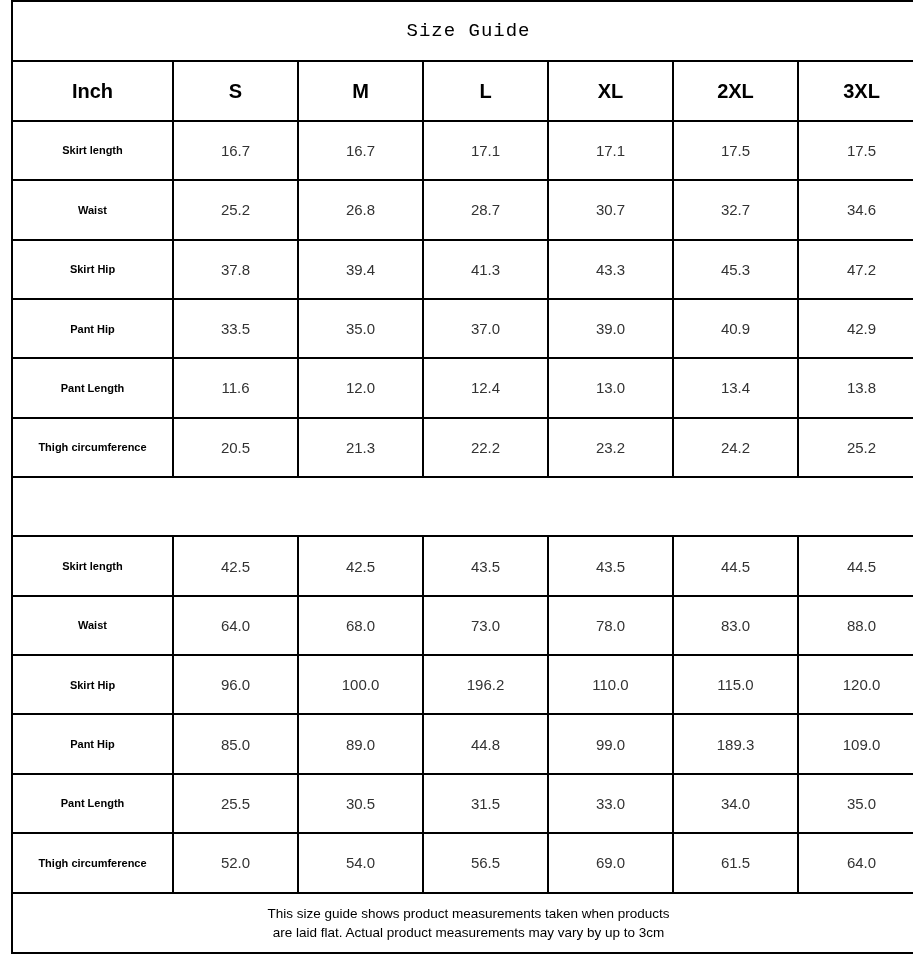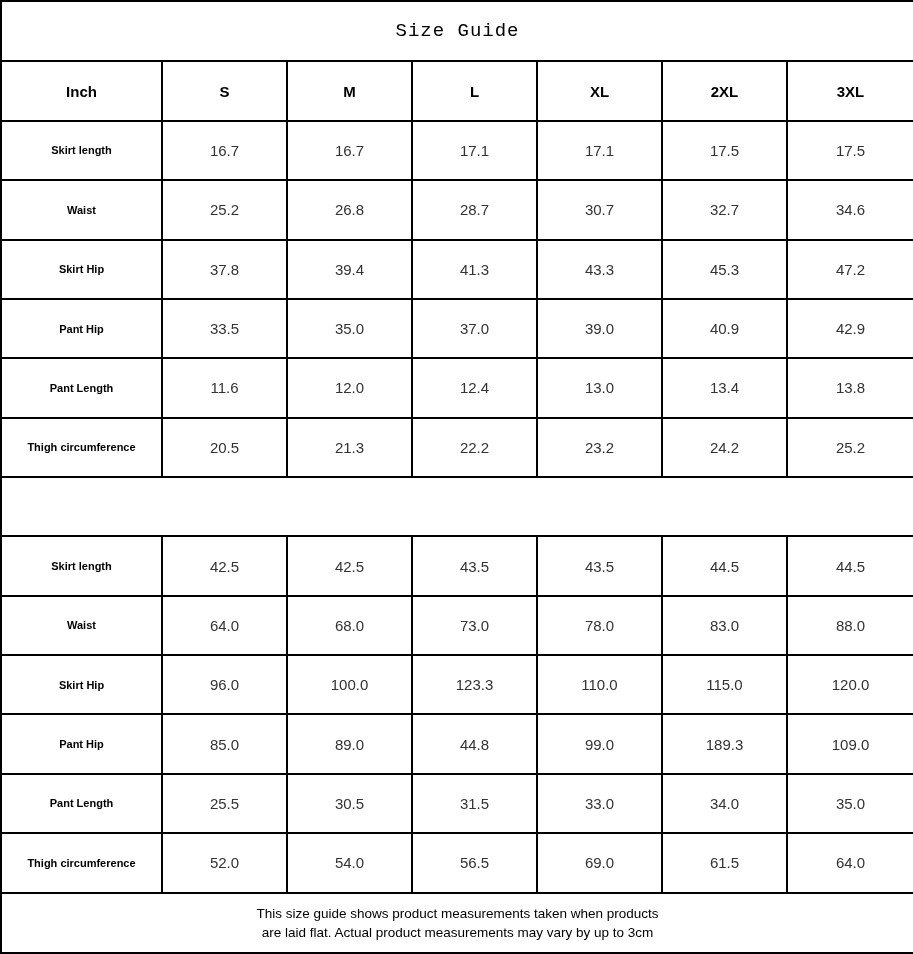--- a/index.html
+++ b/index.html
@@ -1,20 +1,21 @@
 <!DOCTYPE html>
 <html><head>
 <meta charset="utf-8">
 <style>
   * { box-sizing: border-box; }
   html, body { margin: 0; padding: 0; background: #ffffff; }
   .page {
     width: 913px;
     height: 954px;
     background: #ffffff;
+    padding-left: 11px;
   }
   table.size-guide {
     border-collapse: collapse;
     width: 913px;
     height: 954px;
     table-layout: fixed;
     background: #ffffff;
   }
   table.size-guide td {
     border: 2px solid #000000;
@@ -28,21 +29,21 @@
     font-family: "Liberation Mono", "DejaVu Sans Mono", monospace;
     font-size: 19px;
     font-weight: normal;
     color: #000000;
     letter-spacing: 1px;
   }
   .head-cell {
     height: 56px;
     font-family: "Liberation Sans", sans-serif;
     font-weight: bold;
-    font-size: 15px;
+    font-size: 20px;
     color: #000000;
   }
   .label-cell {
     height: 56px;
     font-family: "Liberation Sans", sans-serif;
     font-weight: bold;
     font-size: 11px;
     color: #000000;
   }
   .value-cell {
@@ -172,21 +173,21 @@
           <td class="value-cell">68.0</td>
           <td class="value-cell">73.0</td>
           <td class="value-cell">78.0</td>
           <td class="value-cell">83.0</td>
           <td class="value-cell">88.0</td>
         </tr>
         <tr>
           <td class="label-cell">Skirt Hip</td>
           <td class="value-cell">96.0</td>
           <td class="value-cell">100.0</td>
-          <td class="value-cell">123.3</td>
+          <td class="value-cell">196.2</td>
           <td class="value-cell">110.0</td>
           <td class="value-cell">115.0</td>
           <td class="value-cell">120.0</td>
         </tr>
         <tr>
           <td class="label-cell">Pant Hip</td>
           <td class="value-cell">85.0</td>
           <td class="value-cell">89.0</td>
           <td class="value-cell">44.8</td>
           <td class="value-cell">99.0</td>

